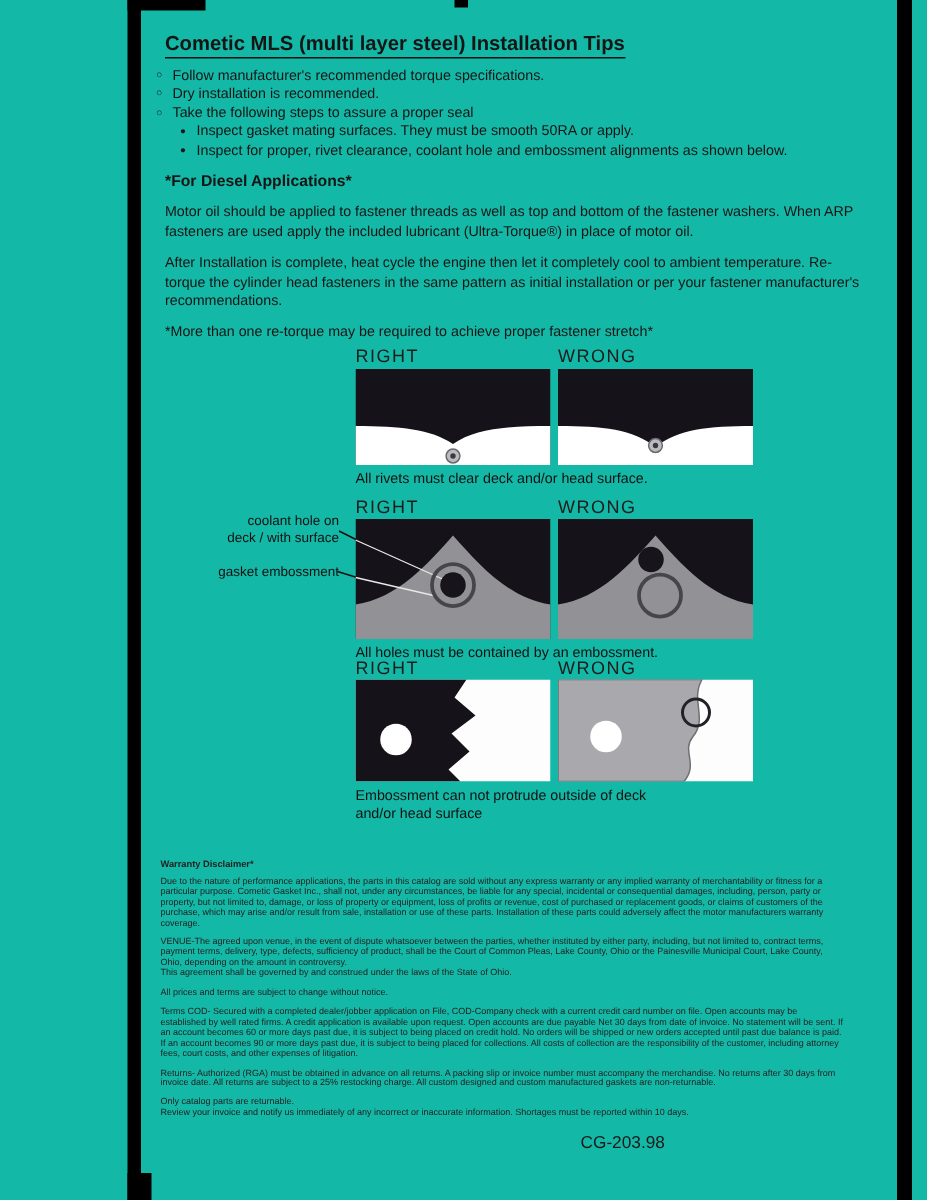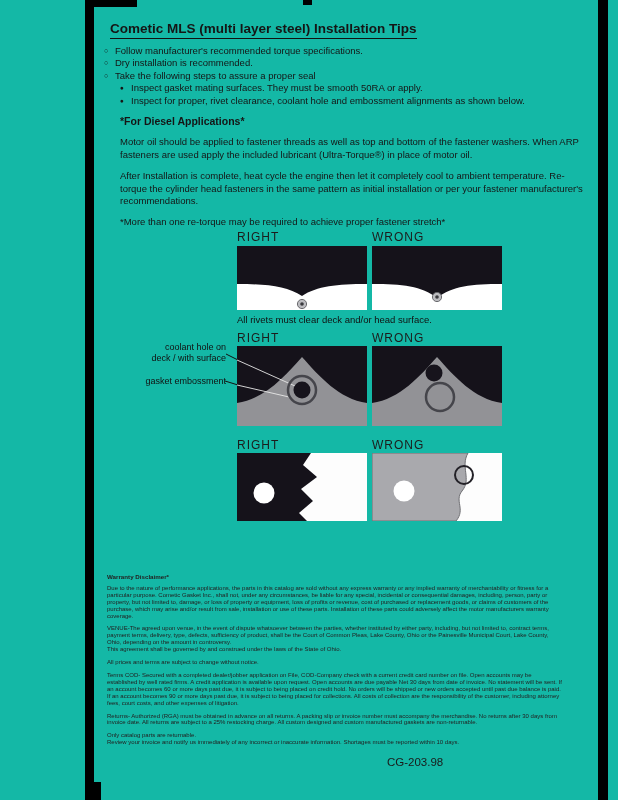--- a/index.html
+++ b/index.html
@@ -24,21 +24,21 @@
     font-size:13.5px;font-weight:bold;
     border-bottom:1.6px solid #111;padding-bottom:2px;
   }
 
   .tips{position:absolute;left:104px;top:45px;width:480px;font-size:9.5px;line-height:12.4px;}
   .tip{position:relative;padding-left:11px;}
   .tip.circ::before{content:"○";position:absolute;left:0;top:0;font-size:7px;line-height:12.4px;}
   .tip.sub{margin-left:16px;}
   .tip.sub::before{content:"●";position:absolute;left:0;top:0;font-size:6.5px;line-height:12.4px;}
 
-  .diesel{position:absolute;left:120px;top:115px;width:468px;font-size:9.5px;line-height:12.4px;}
+  .diesel{position:absolute;left:110px;top:115px;width:468px;font-size:9.5px;line-height:12.4px;}
   .diesel-heading{font-size:10.5px;font-weight:bold;margin-bottom:9px;}
   .diesel p{margin:0 0 9px 0;}
   .retorque-note{margin-top:4px;}
 
   .diagram-section{position:absolute;left:95px;top:230px;width:430px;height:325px;}
   .col-header{
     position:absolute;width:130px;text-align:left;
     font-size:12px;letter-spacing:1px;color:#1c1c1c;
   }
   .panel{position:absolute;display:block;}
@@ -122,35 +122,40 @@
         <line x1="0" y1="39" x2="52" y2="51" stroke="#e8e8e8" stroke-width="0.9"></line>
         <circle cx="65" cy="44" r="14" fill="none" stroke="#45454b" stroke-width="2.5"></circle>
         <circle cx="65" cy="44" r="8.5" fill="#17141c"></circle>
       </svg>
       <svg class="panel" style="left:277px;top:116px;" width="130" height="80" viewBox="0 0 130 80">
         <rect width="130" height="80" fill="#15121a"></rect>
         <path d="M0,80 L0,57 C28,53 48,30 65,11 C82,30 102,53 130,57 L130,80 Z" fill="#929296"></path>
         <circle cx="68" cy="51" r="14" fill="none" stroke="#45454b" stroke-width="2.5"></circle>
         <circle cx="62" cy="27" r="8.5" fill="#17141c"></circle>
       </svg>
+      <div class="dcaption" style="top:200px;">All holes must be contained by an embossment.</div>
 
       <div class="col-header" style="left:142px;top:208px;">RIGHT</div>
       <div class="col-header" style="left:277px;top:208px;">WRONG</div>
 
       <svg class="panel" style="left:142px;top:223px;" width="130" height="68" viewBox="0 0 130 68">
         <rect width="130" height="68" fill="#fdfdfd"></rect>
         <path d="M0,0 H74 L66,12 L80,24 L64,36 L76,48 L62,60 L70,68 H0 Z" fill="#15121a"></path>
         <circle cx="27" cy="40" r="10.5" fill="#ffffff"></circle>
       </svg>
       <svg class="panel" style="left:277px;top:223px;" width="130" height="68" viewBox="0 0 130 68">
         <rect width="130" height="68" fill="#fdfdfd"></rect>
         <path d="M0,0 H96 C88,14 100,26 90,38 C82,48 94,56 84,68 H0 Z" fill="#a9a9ad" stroke="#6f6f73" stroke-width="1"></path>
         <circle cx="92" cy="22" r="9" fill="none" stroke="#232127" stroke-width="2"></circle>
         <circle cx="32" cy="38" r="10.5" fill="#ffffff"></circle>
       </svg>
+      <div class="dcaption" style="top:295px;">
+        <div>Embossment can not protrude outside of deck</div>
+        <div>and/or head surface</div>
+      </div>
     </div>
 
     <div class="warranty">
       <div class="w-heading">Warranty Disclaimer*</div>
       <p class="wp">Due to the nature of performance applications, the parts in this catalog are sold without any express warranty or any implied warranty of merchantability or fitness for a particular purpose.  Cometic Gasket Inc., shall not, under any circumstances, be liable for any special, incidental or consequential damages, including, person, party or property, but not limited to, damage, or loss of property or equipment, loss of profits or revenue, cost of purchased or replacement goods, or claims of customers of the purchase, which may arise and/or result from sale, installation or use of these parts.  Installation of these parts could adversely affect the motor manufacturers warranty coverage.</p>
       <p class="wp tight">VENUE-The agreed upon venue, in the event of dispute whatsoever between the parties, whether instituted by either party, including, but not limited to, contract terms, payment terms, delivery, type, defects, sufficiency of product, shall be the Court of Common Pleas, Lake County, Ohio or the Painesville Municipal Court, Lake County, Ohio, depending on the amount in controversy.</p>
       <p class="wp">This agreement shall be governed by and construed under the laws of the State of Ohio.</p>
       <p class="wp">All prices and terms are subject to change without notice.</p>
       <p class="wp">Terms COD- Secured with a completed dealer/jobber application on File, COD-Company check with a current credit card number on file.  Open accounts may be established by well rated firms.  A credit application is available upon request.  Open accounts are due payable Net 30 days from date of invoice.  No statement will be sent.  If an account becomes 60 or more days past due, it is subject to being placed on credit hold.  No orders will be shipped or new orders accepted until past due balance is paid.  If an account becomes 90 or more days past due, it is subject to being placed for collections.  All costs of collection are the responsibility of the customer, including attorney fees, court costs, and other expenses of litigation.</p>
       <p class="wp">Returns- Authorized (RGA) must be obtained in advance on all returns.  A packing slip or invoice number must accompany the merchandise.  No returns after 30 days from invoice date.  All returns are subject to a 25% restocking charge.  All custom designed and custom manufactured gaskets are non-returnable.</p>

